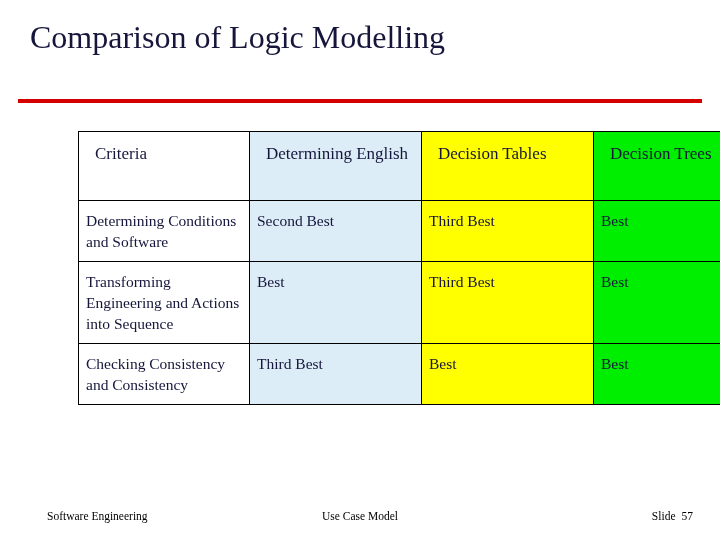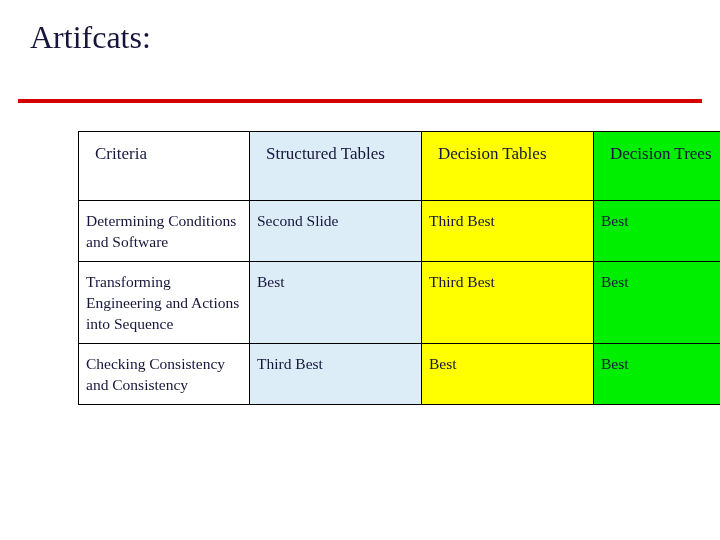--- a/index.html
+++ b/index.html
@@ -113,50 +113,57 @@
   .footer-right .num {
     margin-left: 6px;
   }
 </style>
 </head>
 <body>
 
 <div class="slide">
 
   <div class="title">
-    <div>Artifcats:</div>
+    <div>Comparison of Logic Modelling</div>
   </div>
 
   <div class="title-rule"></div>
 
   <div class="table-wrap">
     <table class="cmp">
       <tbody>
           <tr class="header">
         <td class="col0 bg-white">Criteria</td>
-        <td class="col1 bg-cyan">Structured Tables</td>
+        <td class="col1 bg-cyan">Determining English</td>
         <td class="col2 bg-yellow">Decision Tables</td>
         <td class="col3 bg-green">Decision Trees</td>
       </tr>
       <tr>
         <td class="col0 bg-white">Determining Conditions and Software</td>
-        <td class="col1 bg-cyan">Second Slide</td>
+        <td class="col1 bg-cyan">Second Best</td>
         <td class="col2 bg-yellow">Third Best</td>
         <td class="col3 bg-green">Best</td>
       </tr>
       <tr>
         <td class="col0 bg-white">Transforming Engineering and Actions into Sequence</td>
         <td class="col1 bg-cyan">Best</td>
         <td class="col2 bg-yellow">Third Best</td>
         <td class="col3 bg-green">Best</td>
       </tr>
       <tr>
         <td class="col0 bg-white">Checking Consistency and Consistency</td>
         <td class="col1 bg-cyan">Third Best</td>
         <td class="col2 bg-yellow">Best</td>
         <td class="col3 bg-green">Best</td>
       </tr>
     </tbody>
       </table>
   </div>
 
+  <div class="footer">
+    <div class="footer-left">Software Engineering</div>
+    <div class="footer-center">Use Case Model</div>
+    <div class="footer-right">
+      <span>Slide</span><span class="num">57</span>
+    </div>
+  </div>
 
 </div>
 
 </body></html>

